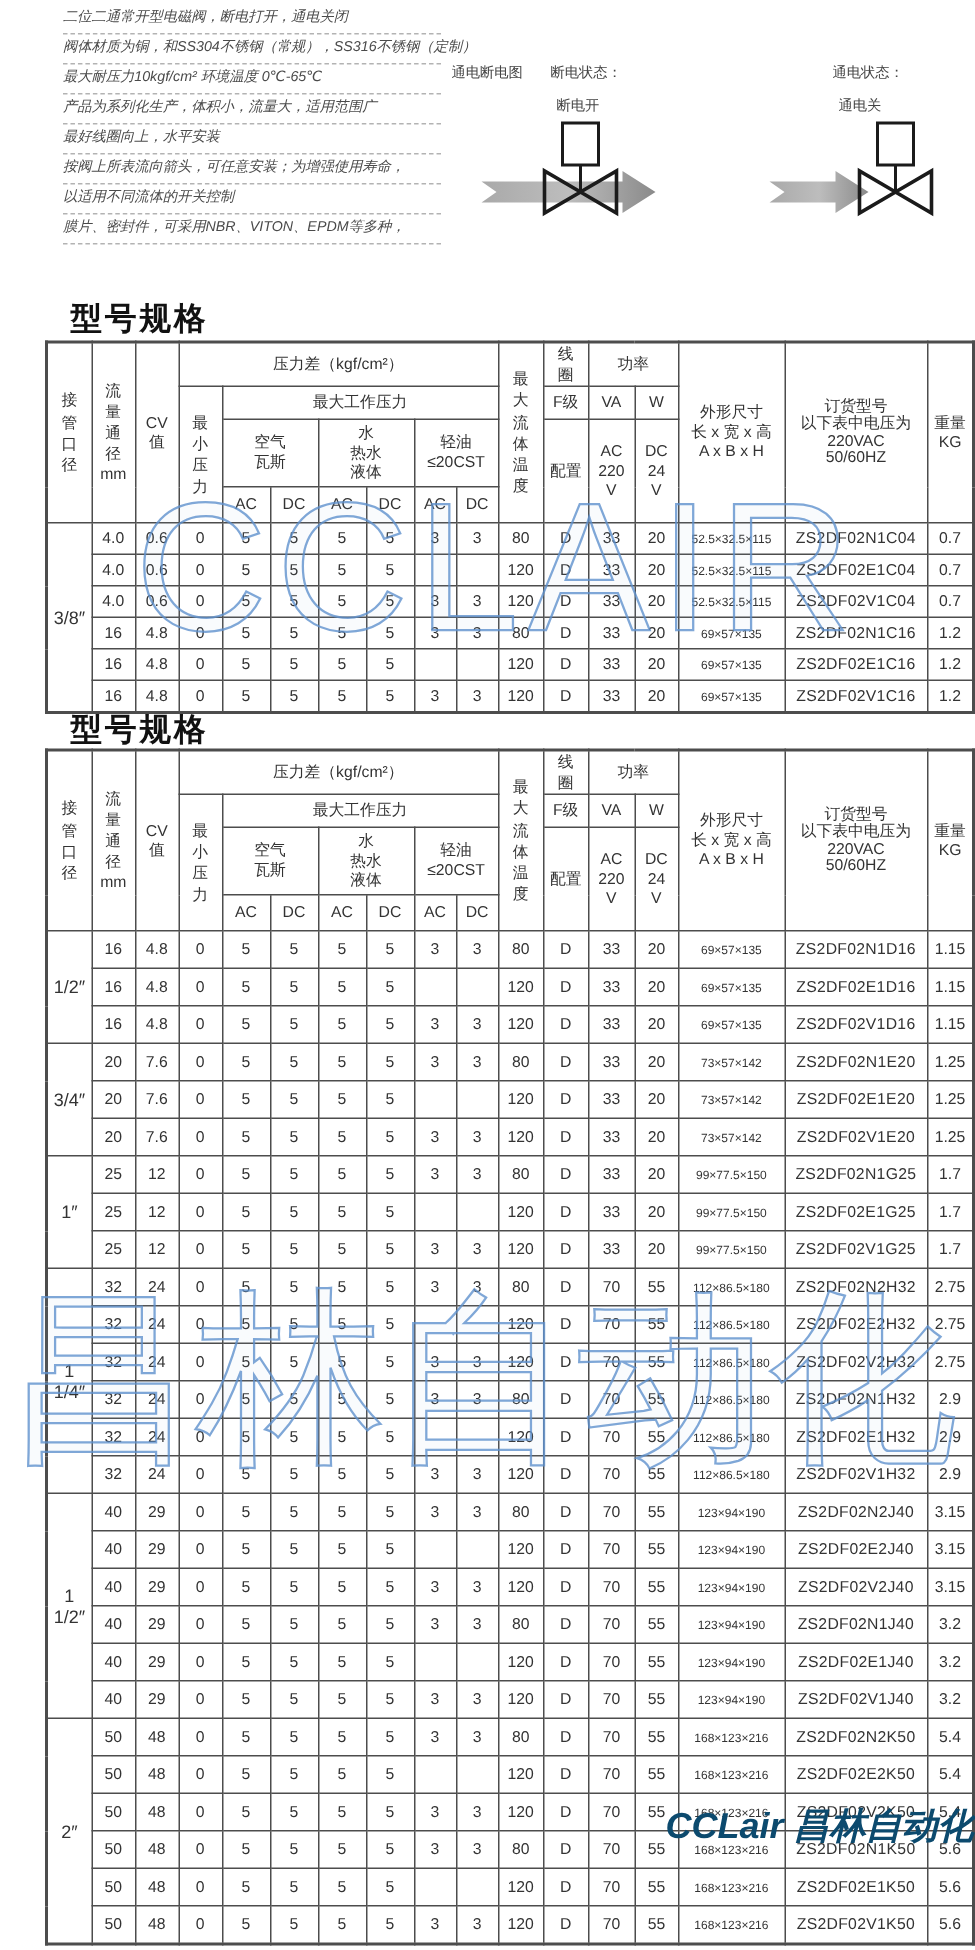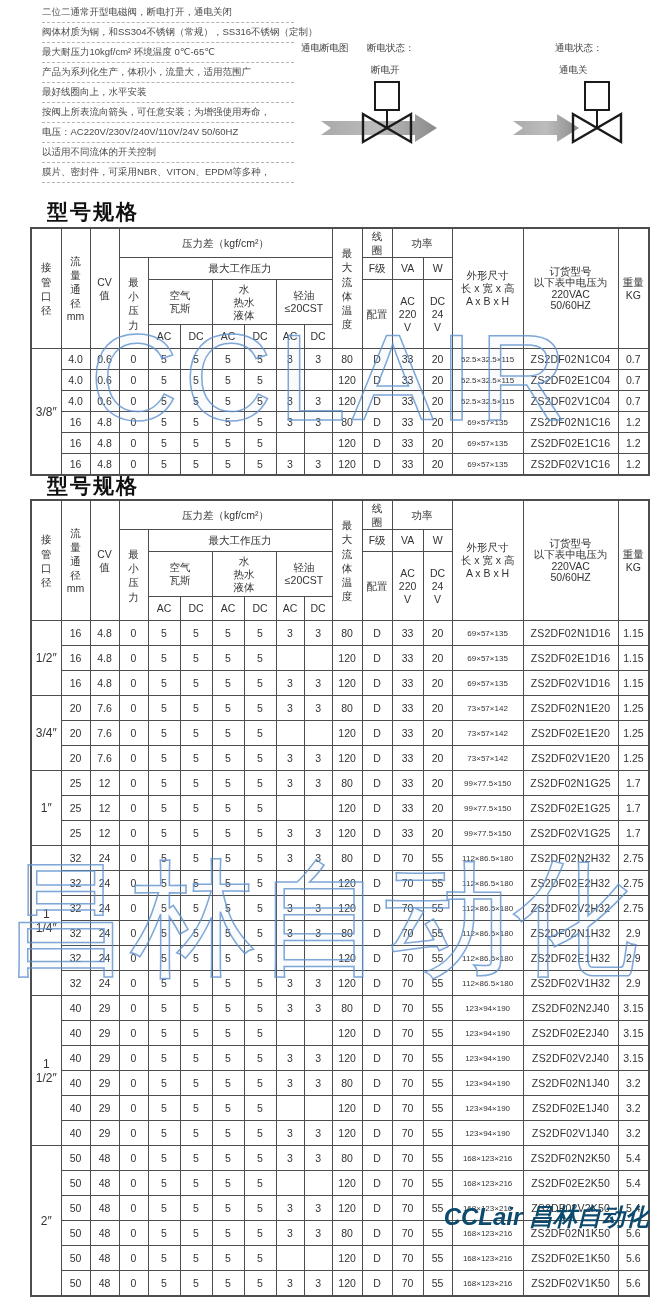--- a/index.html
+++ b/index.html
@@ -2,21 +2,21 @@
 <html><head>
 <meta charset="utf-8">
 <style>
   html,body{margin:0;padding:0;}
   body{
     width:650px;height:1300px;position:relative;background:#ffffff;
     font-family:"Liberation Sans","DejaVu Sans",sans-serif;color:#333;
     overflow:hidden;
   }
   
-  .features{position:absolute;left:42px;top:3px;width:252px;list-style:none;margin:0;padding:0;}
+  .features{position:absolute;left:42px;top:3px;width:252px;list-style:none;margin:0;padding:0;font-style:italic;}
   .features li{
     font-size:9.5px;color:#4a4a4a;line-height:12px;
     padding:3px 0 4px 0;border-bottom:1px dashed #b3b3b3;white-space:nowrap;
   }
   
   .diagram{position:absolute;left:295px;top:36px;width:355px;height:112px;}
   .diagram text{font-size:9.5px;fill:#444;font-family:"Liberation Sans","DejaVu Sans",sans-serif;}
   
   .sec-title{
     position:absolute;left:47px;font-size:21px;font-weight:bold;color:#111;
@@ -63,21 +63,20 @@
 </head>
 <body>
 
 <ul class="features">
   <li>二位二通常开型电磁阀，断电打开，通电关闭</li>
   <li>阀体材质为铜，和SS304不锈钢（常规），SS316不锈钢（定制）</li>
   <li>最大耐压力10kgf/cm²  环境温度 0℃-65℃</li>
   <li>产品为系列化生产，体积小，流量大，适用范围广</li>
   <li>最好线圈向上，水平安装</li>
   <li>按阀上所表流向箭头，可任意安装；为增强使用寿命，</li>
-  <li>电压：AC220V/230V/240V/110V/24V  50/60HZ</li>
   <li>以适用不同流体的开关控制</li>
   <li>膜片、密封件，可采用NBR、VITON、EPDM等多种，</li>
 </ul>
 
 <svg class="diagram" viewBox="0 0 355 112" width="355" height="112">
   <defs>
     <linearGradient id="arrowGrad" x1="0" y1="0" x2="1" y2="0">
       <stop offset="0" stop-color="#a9a9a9"></stop>
       <stop offset="0.5" stop-color="#bdbdbd"></stop>
       <stop offset="1" stop-color="#8a8a8a"></stop>

